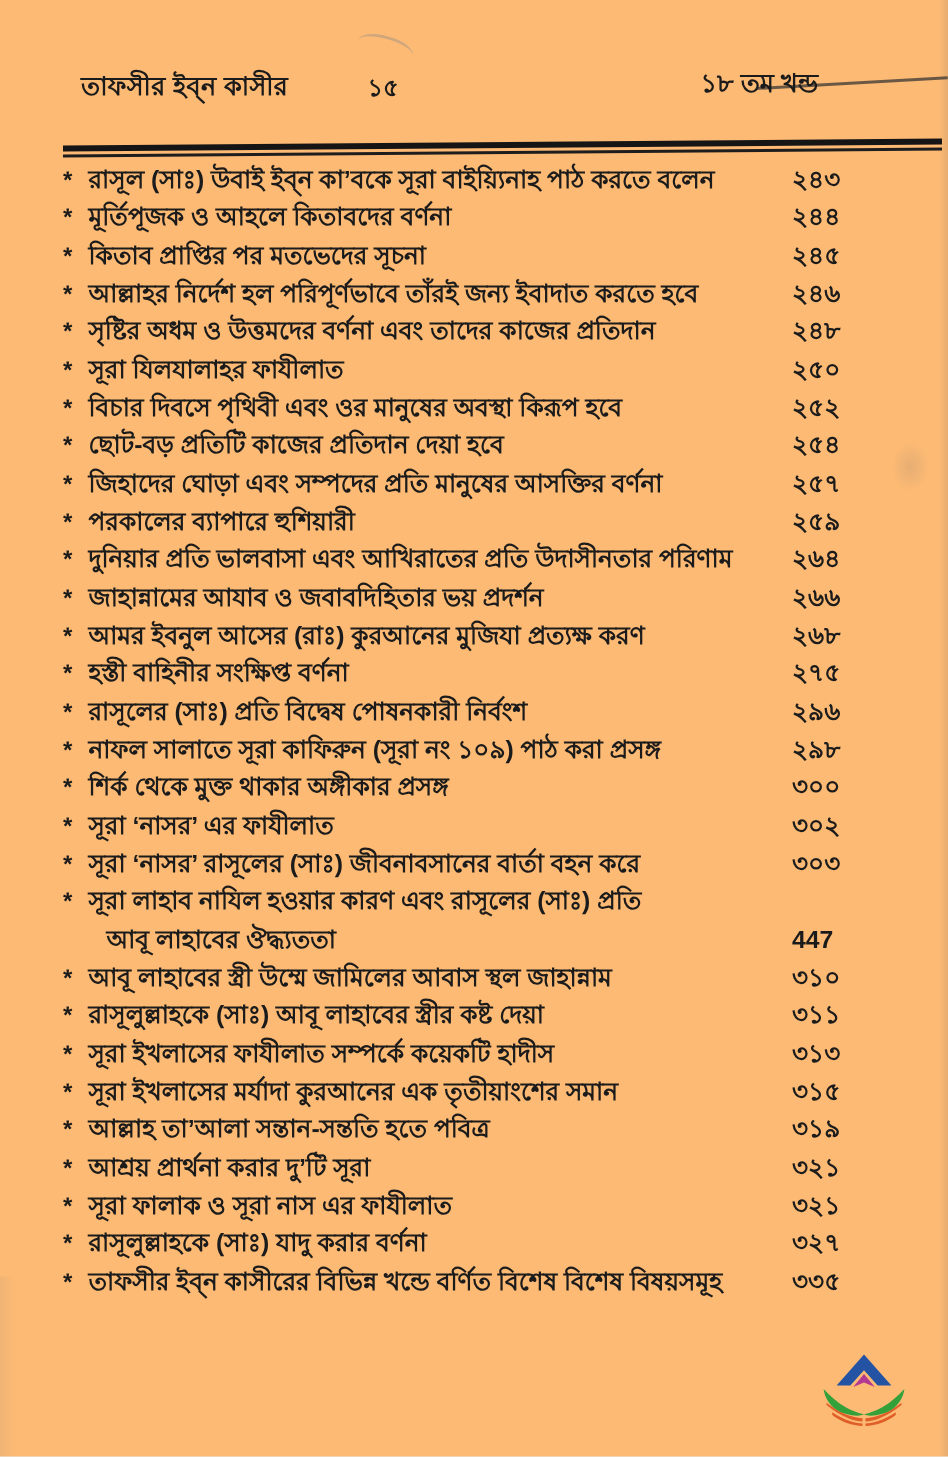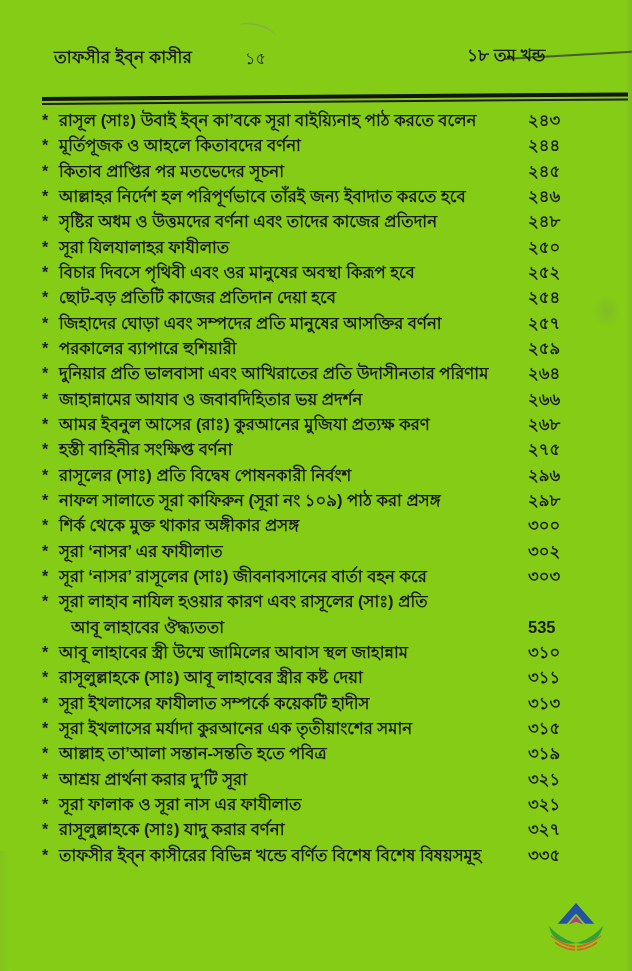--- a/index.html
+++ b/index.html
@@ -1,21 +1,21 @@
 <!DOCTYPE html>
 <html lang="bn"><head>
 <meta charset="utf-8">
 <title>Scanned TOC page</title>
 <style>
   html,body { margin:0; padding:0; background:#e8e8e6; }
   .page {
     position:relative;
     width:632px; height:971px;
     margin:0 auto;
-    background:#84cc16;
+    background:#fdba74;
     overflow:hidden;
     font-family:"Liberation Sans","DejaVu Sans",sans-serif;
     color:#1b1b1b;
   }
   
   .edge-shadow {
     position:absolute; right:0; top:0; width:6px; height:100%;
     background:linear-gradient(to left, rgba(90,90,90,.14), rgba(0,0,0,0));
   }
   .corner-shade {
@@ -34,21 +34,21 @@
   }
   .strike-line {
     position:absolute; left:504px; top:58px; width:128px; height:2px;
     background:rgba(50,50,50,.72);
     transform:rotate(-3.2deg);
     transform-origin:left center;
   }
 
   
   .h-title { position:absolute; left:54px; top:44px; font-size:17px; font-weight:700; letter-spacing:.2px; }
-  .h-page  { position:absolute; left:245px; top:46px; font-size:16px; font-weight:400; }
+  .h-page  { position:absolute; left:245px; top:46px; font-size:16px; font-weight:700; }
   .h-vol   { position:absolute; left:452px; top:42px; font-size:17px; font-weight:700;margin-left:15px; }
 
   
   .rule-thick {
     position:absolute; left:42px; top:97px; width:586px; height:4px;
     background:#151515;
     transform:rotate(-0.45deg); transform-origin:left center;
   }
   .rule-thin {
     position:absolute; left:42px; top:103px; width:586px; height:1.5px;
@@ -200,21 +200,21 @@
 
     <div class="row">
       <span class="star">*</span>
       <span class="title"><span class="l1">সূরা ‘নাসর’ রাসূলের (সাঃ) জীবনাবসানের বার্তা বহন করে</span></span>
       <span class="pg">৩০৩</span>
     </div>
 
     <div class="row">
       <span class="star">*</span>
       <span class="title"><span class="l1">সূরা লাহাব নাযিল হওয়ার কারণ এবং রাসূলের (সাঃ) প্রতি</span><span class="l2">আবূ লাহাবের ঔদ্ধ্যততা</span></span>
-      <span class="pg">535</span>
+      <span class="pg">447</span>
     </div>
 
     <div class="row">
       <span class="star">*</span>
       <span class="title"><span class="l1">আবূ লাহাবের স্ত্রী উম্মে জামিলের আবাস স্থল জাহান্নাম</span></span>
       <span class="pg">৩১০</span>
     </div>
 
     <div class="row">
       <span class="star">*</span>

